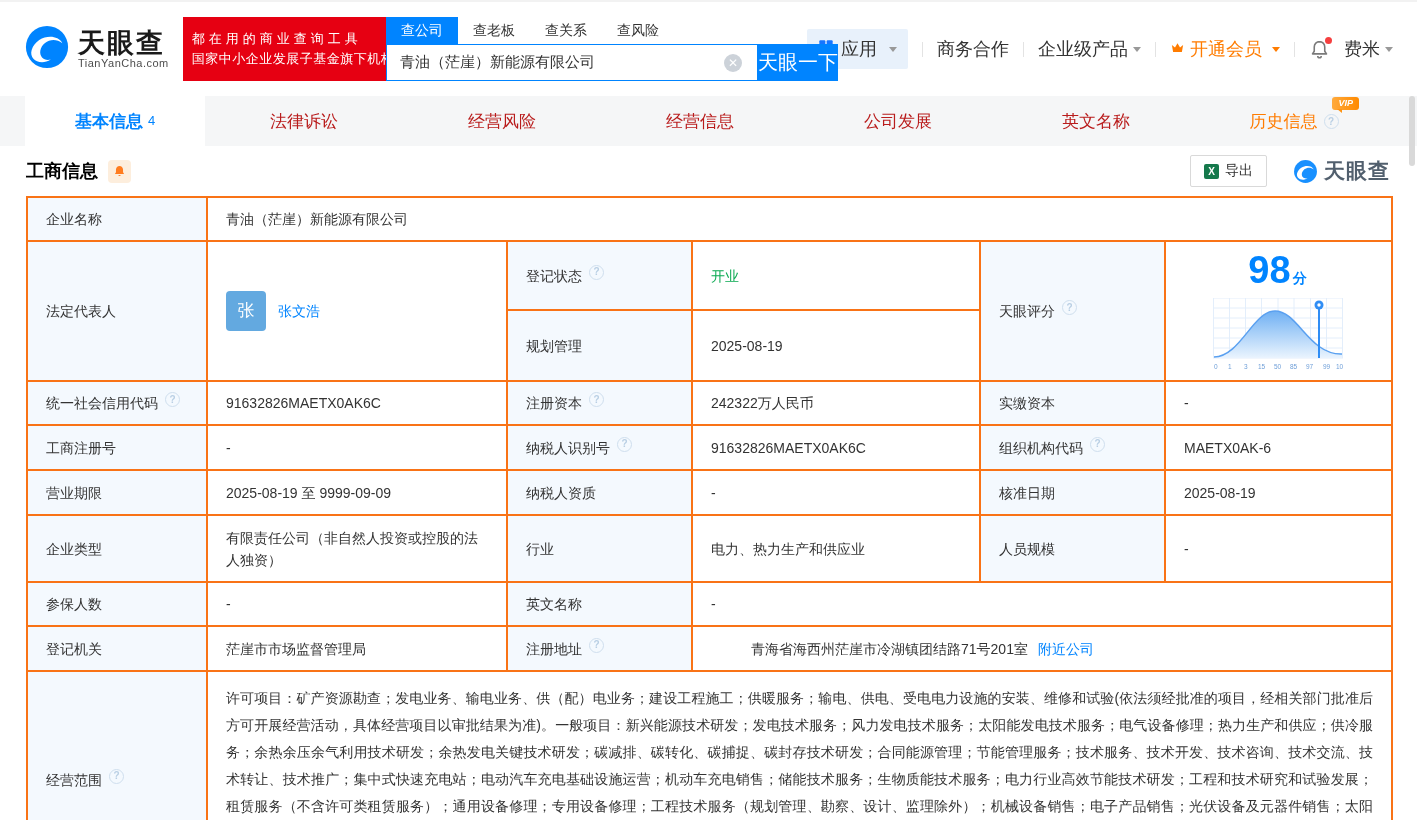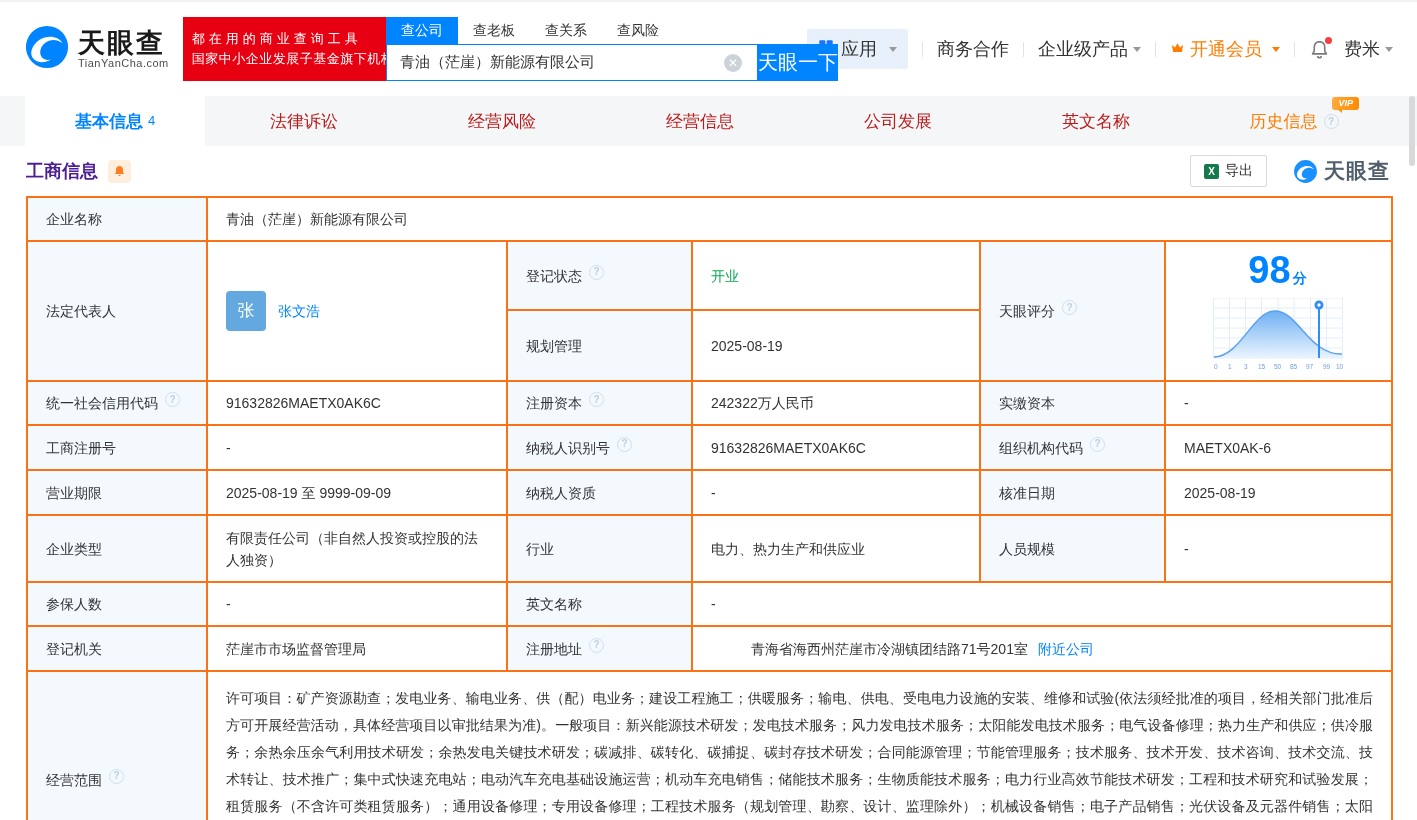--- a/index.html
+++ b/index.html
@@ -51,21 +51,21 @@
     color:#fff; font-size:9px; font-style:italic; font-weight:bold; padding:1px 6px 2px; border-radius:3px; }
   .vip-badge::after { content:""; position:absolute; left:5px; bottom:-3px;
     border-left:5px solid transparent; border-top:4px solid #ff9413; }
   .qicon { display:inline-flex; width:15px; height:15px; border-radius:50%; border:1px solid #cfdfee;
     color:#b9cfe4; font-size:10px; align-items:center; justify-content:center;
     font-weight:bold; cursor:pointer; flex:none; }
   .nav-tab .qicon { margin-left:6px; }
 
   
   .section-head { height:50px; display:flex; align-items:center; padding:0 27px 0 26px; background:#fff; }
-  .section-title { font-size:18px; font-weight:bold; color:#4c1d95; }
+  .section-title { font-size:18px; font-weight:bold; color:#000000; }
   .bell-chip { width:23px; height:23px; background:#fdeedd; border-radius:4px; margin-left:10px;
     display:flex; align-items:center; justify-content:center; cursor:pointer; }
   .export-btn { margin-left:auto; height:32px; border:1px solid #d9d9d9; border-radius:2px; background:#fff;
     display:flex; align-items:center; gap:6px; padding:0 13px; font-size:14px; color:#333; cursor:pointer; font-family:inherit; }
   .excel-icon { width:15px; height:15px; background:#15794c; border-radius:2px; color:#fff; font-size:10px;
     font-weight:bold; line-height:15px; text-align:center; }
   .watermark { display:flex; align-items:center; gap:6px; margin-left:26px; opacity:.9; }
   .watermark-text { font-size:21px; font-weight:bold; color:#3f4e5e; letter-spacing:1px; }
 
   

